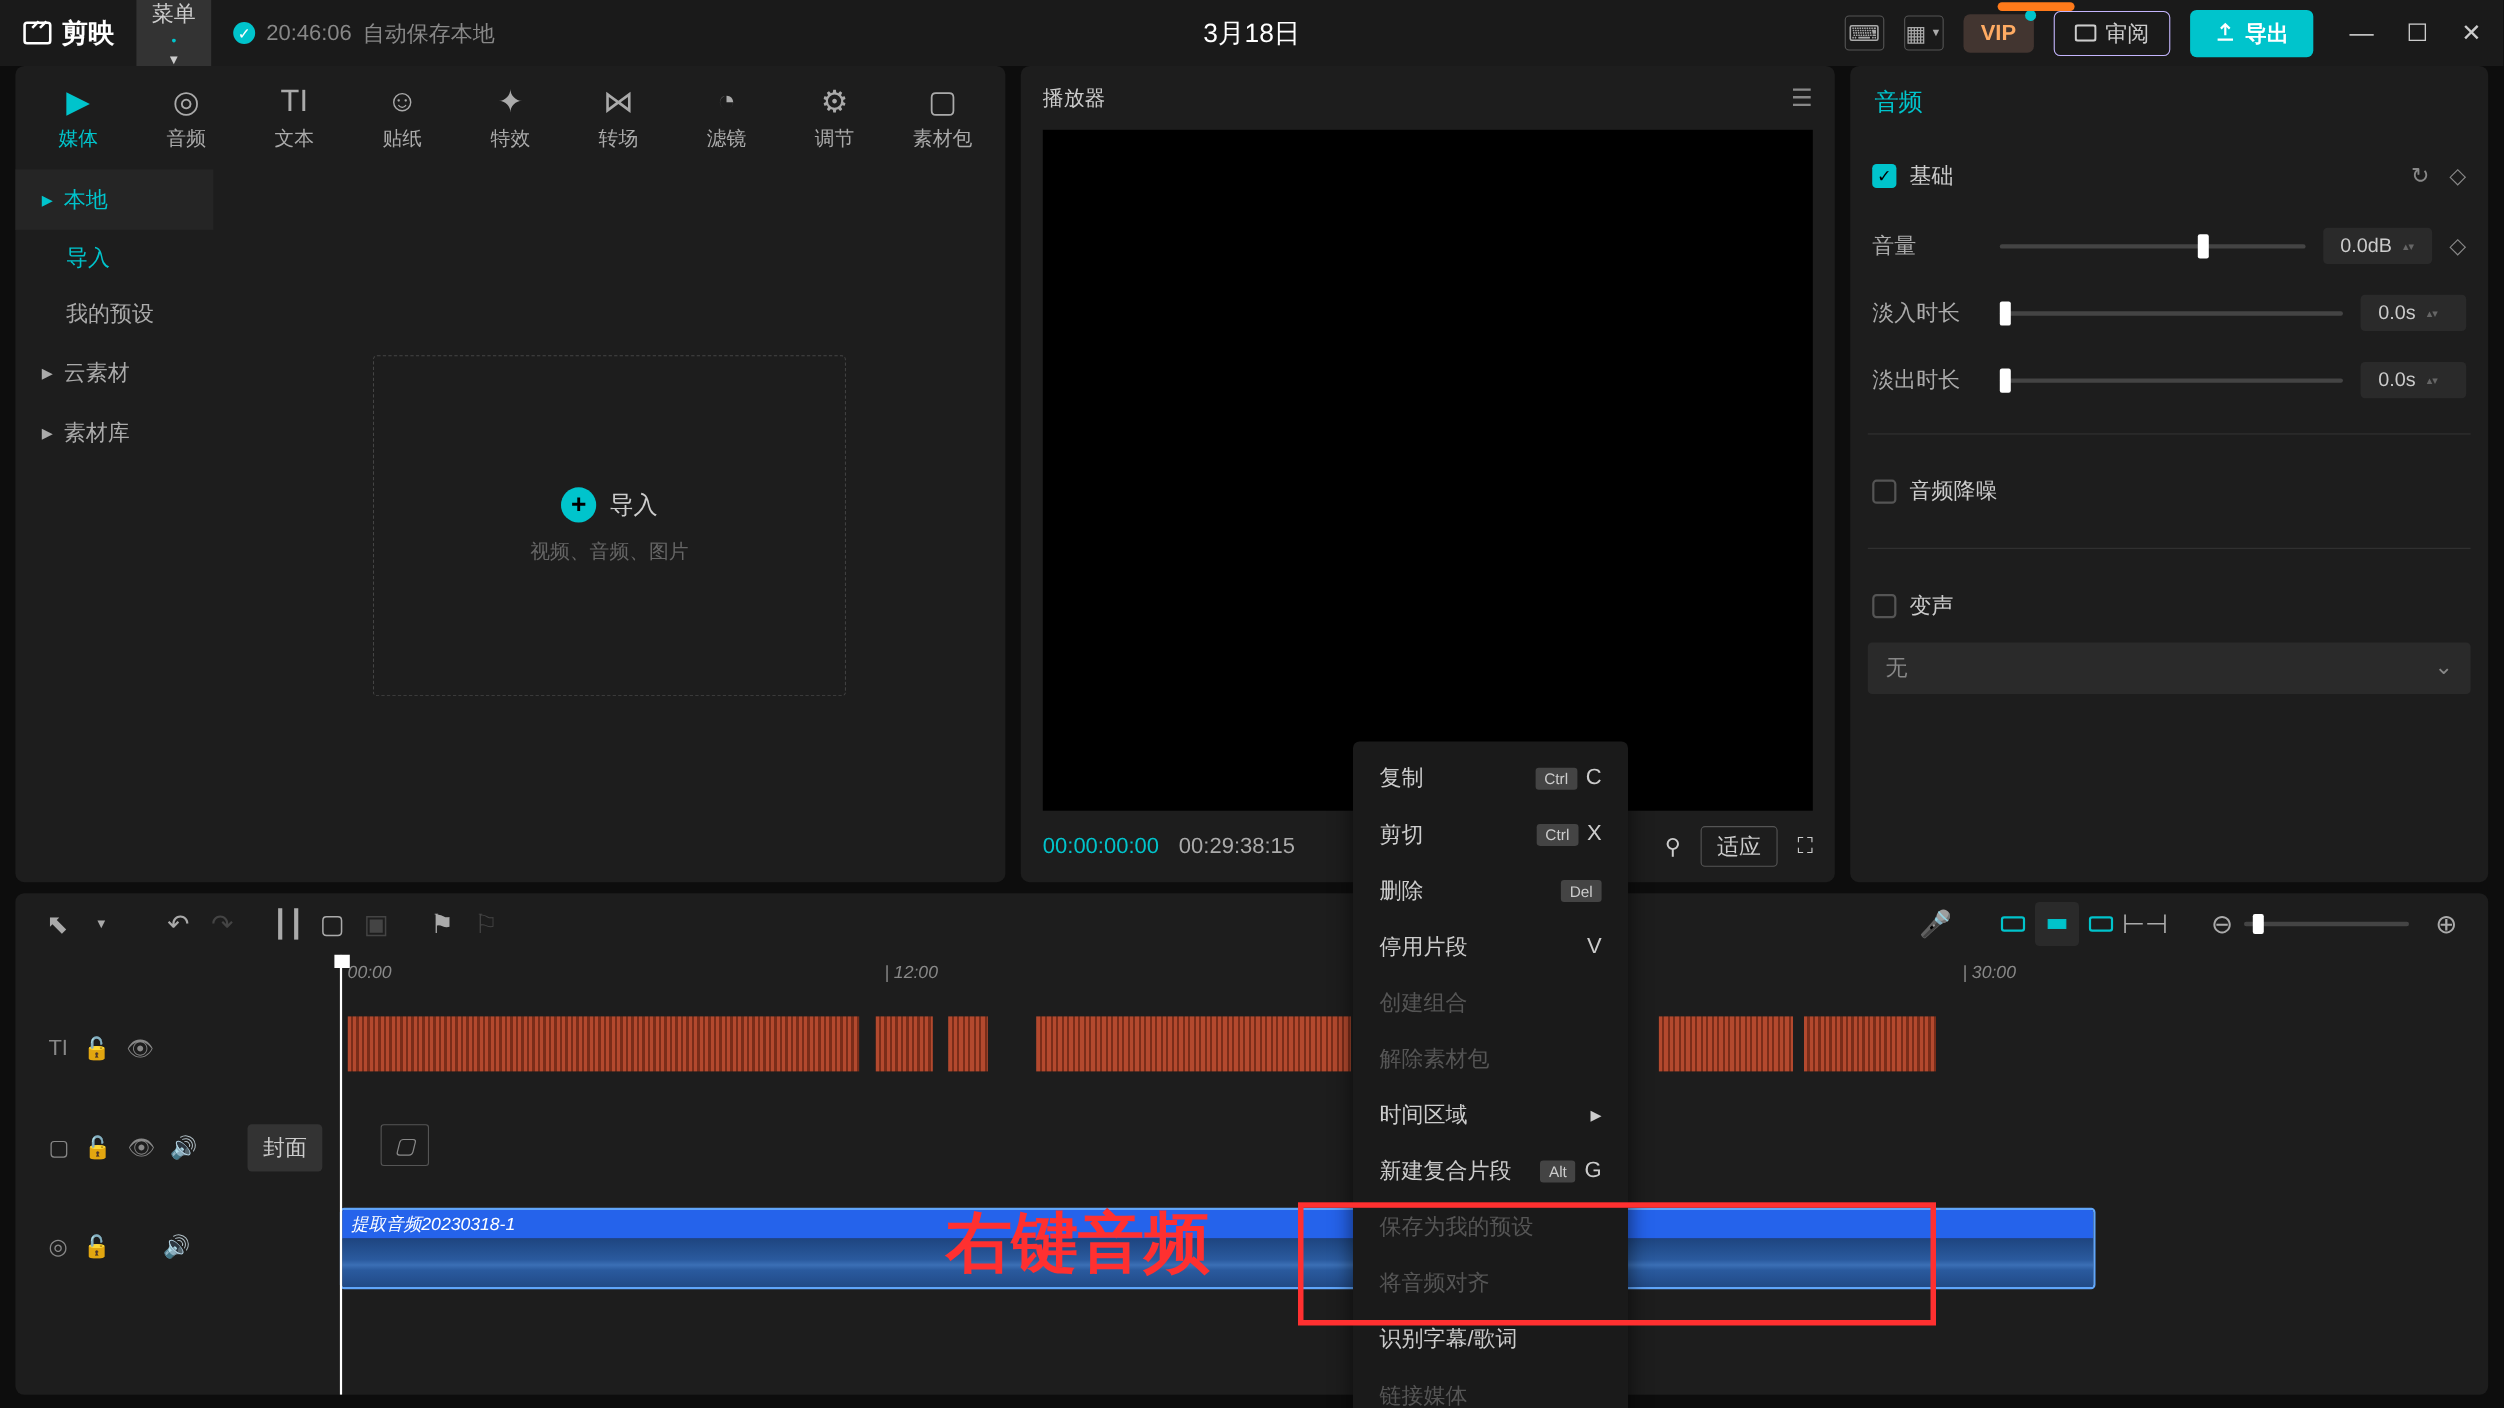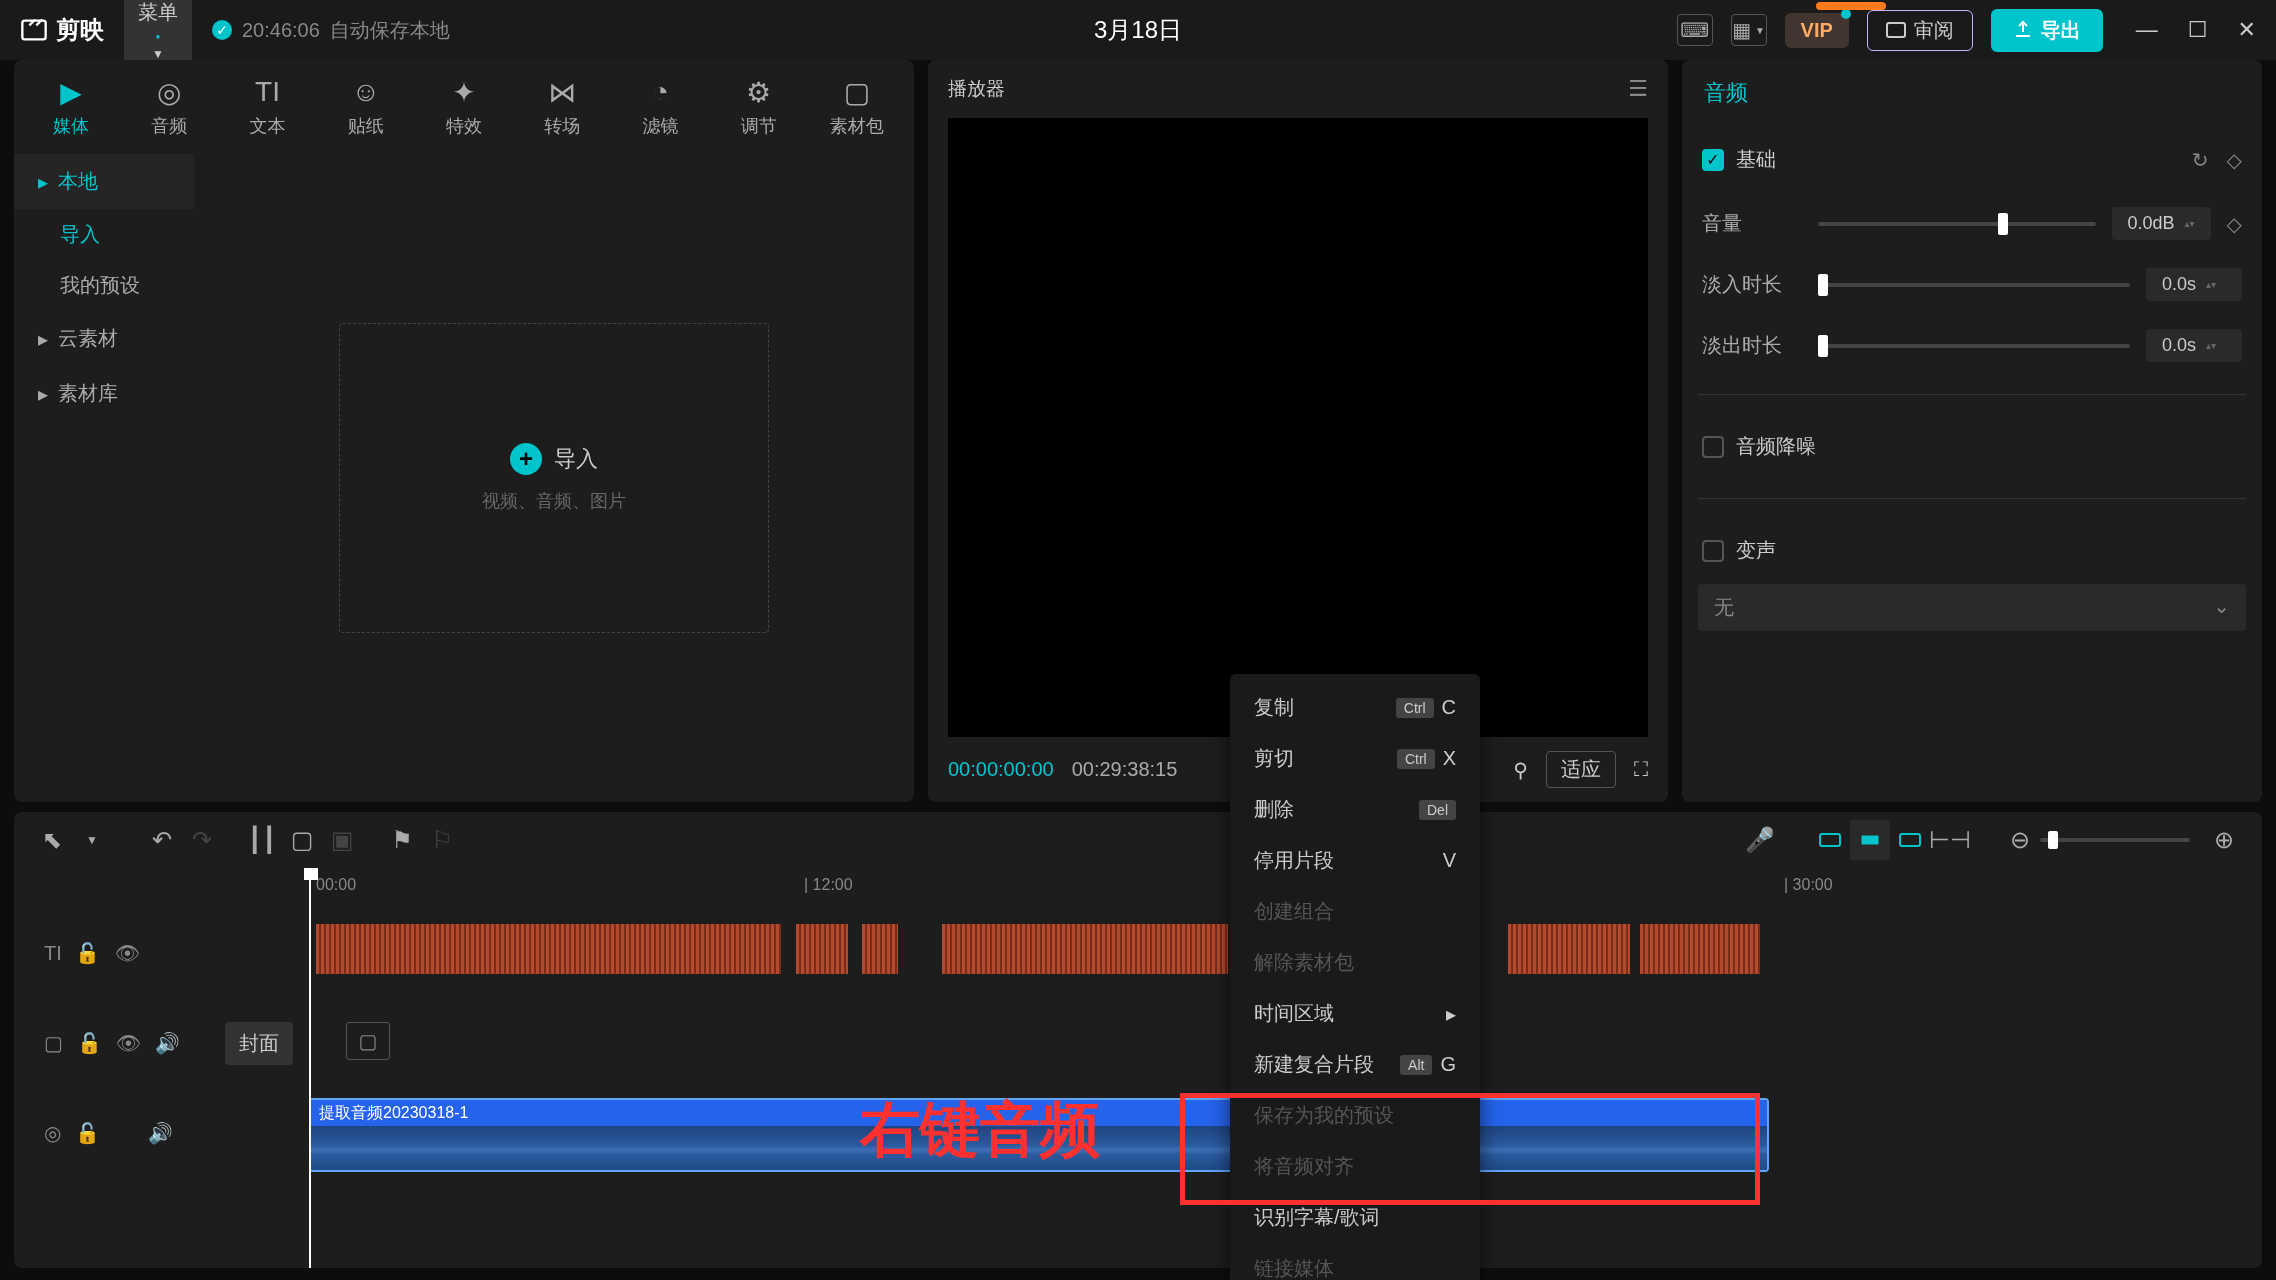--- a/index.html
+++ b/index.html
@@ -93,36 +93,36 @@
     .timeline-toolbar { display: flex; align-items: center; padding: 12px 18px; height: 56px; }
     .tl-tool { width: 40px; height: 40px; display: flex; align-items: center; justify-content: center; color: #aaa; font-size: 24px; }
     .tl-spacer { flex: 1; }
     .tl-tool.cyan svg { stroke: #00c4cc; }
     .zoom-slider { width: 150px; height: 4px; background: #444; border-radius: 2px; position: relative; margin-right: 14px; }
     .zoom-thumb { position: absolute; left: 8px; width: 10px; height: 18px; background: #fff; border-radius: 2px; top: -7px; }
     .timeline-body { display: flex; position: relative; height: 400px; }
     .track-labels { width: 200px; }
     .track-row { height: 90px; display: flex; align-items: center; padding: 0 30px; gap: 14px; color: #888; }
     .track-ruler-row { height: 40px; }
-    .track-content { flex: 1; position: relative; overflow: hidden; }
+    .track-content { flex: 1; position: relative; overflow: hidden; font-style: italic; }
     .ruler { height: 40px; position: relative; color: #888; font-size: 16px; }
     .ruler-mark { position: absolute; top: 8px; }
     .playhead { position: absolute; left: 5px; top: 0; width: 2px; height: 100%; background: #fff; z-index: 5; }
     .playhead-head { position: absolute; top: -6px; left: -7px; width: 16px; height: 18px; background: #fff; border-radius: 3px 3px 0 0; }
     .track-clip-area { position: relative; height: 90px; }
     .text-track { position: absolute; left: 5px; height: 50px; top: 16px; background: repeating-linear-gradient(90deg, #b3492e 0 3px, #7a2d19 3px 5px); }
     .text-seg1 { width: 465px; left: 12px; }
     .text-seg2 { width: 52px; left: 492px; }
     .text-seg3 { width: 36px; left: 558px; }
     .text-seg4 { width: 286px; left: 638px; }
     .text-seg5 { width: 122px; left: 1204px; }
     .text-seg6 { width: 120px; left: 1336px; }
     .cover-badge { background: #333; border-radius: 4px; padding: 8px 14px; color: #ccc; font-size: 20px; }
     .main-track-btn { position: absolute; left: 42px; top: 24px; width: 44px; height: 38px; border: 1px solid #555; border-radius: 3px; display: flex; align-items: center; justify-content: center; color: #888; }
-    .audio-clip { position: absolute; left: 5px; top: 10px; height: 74px; width: 1460px; border: 2px solid #60a5fa; border-radius: 4px; overflow: hidden; }
+    .audio-clip { position: absolute; left: 5px; top: 10px; height: 74px; width: 1596px; border: 2px solid #60a5fa; border-radius: 4px; overflow: hidden; }
     .audio-header { background: #2563eb; height: 26px; display: flex; align-items: center; padding: 0 8px; font-size: 16px; color: #fff; }
     .audio-wave { height: 48px; background: linear-gradient(180deg, #1e4580 0%, #2a5a9e 40%, #3b6fb5 50%, #2a5a9e 60%, #1e4580 100%); }
 
     .context-menu { position: absolute; left: 1230px; top: 674px; width: 250px; background: #1a1a1a; border-radius: 6px; padding: 8px 0; z-index: 100; box-shadow: 0 4px 20px rgba(0,0,0,0.6); }
     .menu-item { padding: 12px 24px; display: flex; align-items: center; color: #ccc; font-size: 20px; }
     .menu-item.disabled { color: #555; }
     .menu-key { margin-left: auto; display: flex; gap: 8px; align-items: center; }
     .key-box { background: #444; border-radius: 3px; padding: 2px 8px; font-size: 14px; }
     .annotation { position: absolute; left: 860px; top: 1090px; font-size: 60px; color: #ff3030; font-weight: bold; z-index: 200; }
     .ann-box { position: absolute; left: 1180px; top: 1093px; width: 580px; height: 112px; border: 5px solid #ff3030; z-index: 199; }

